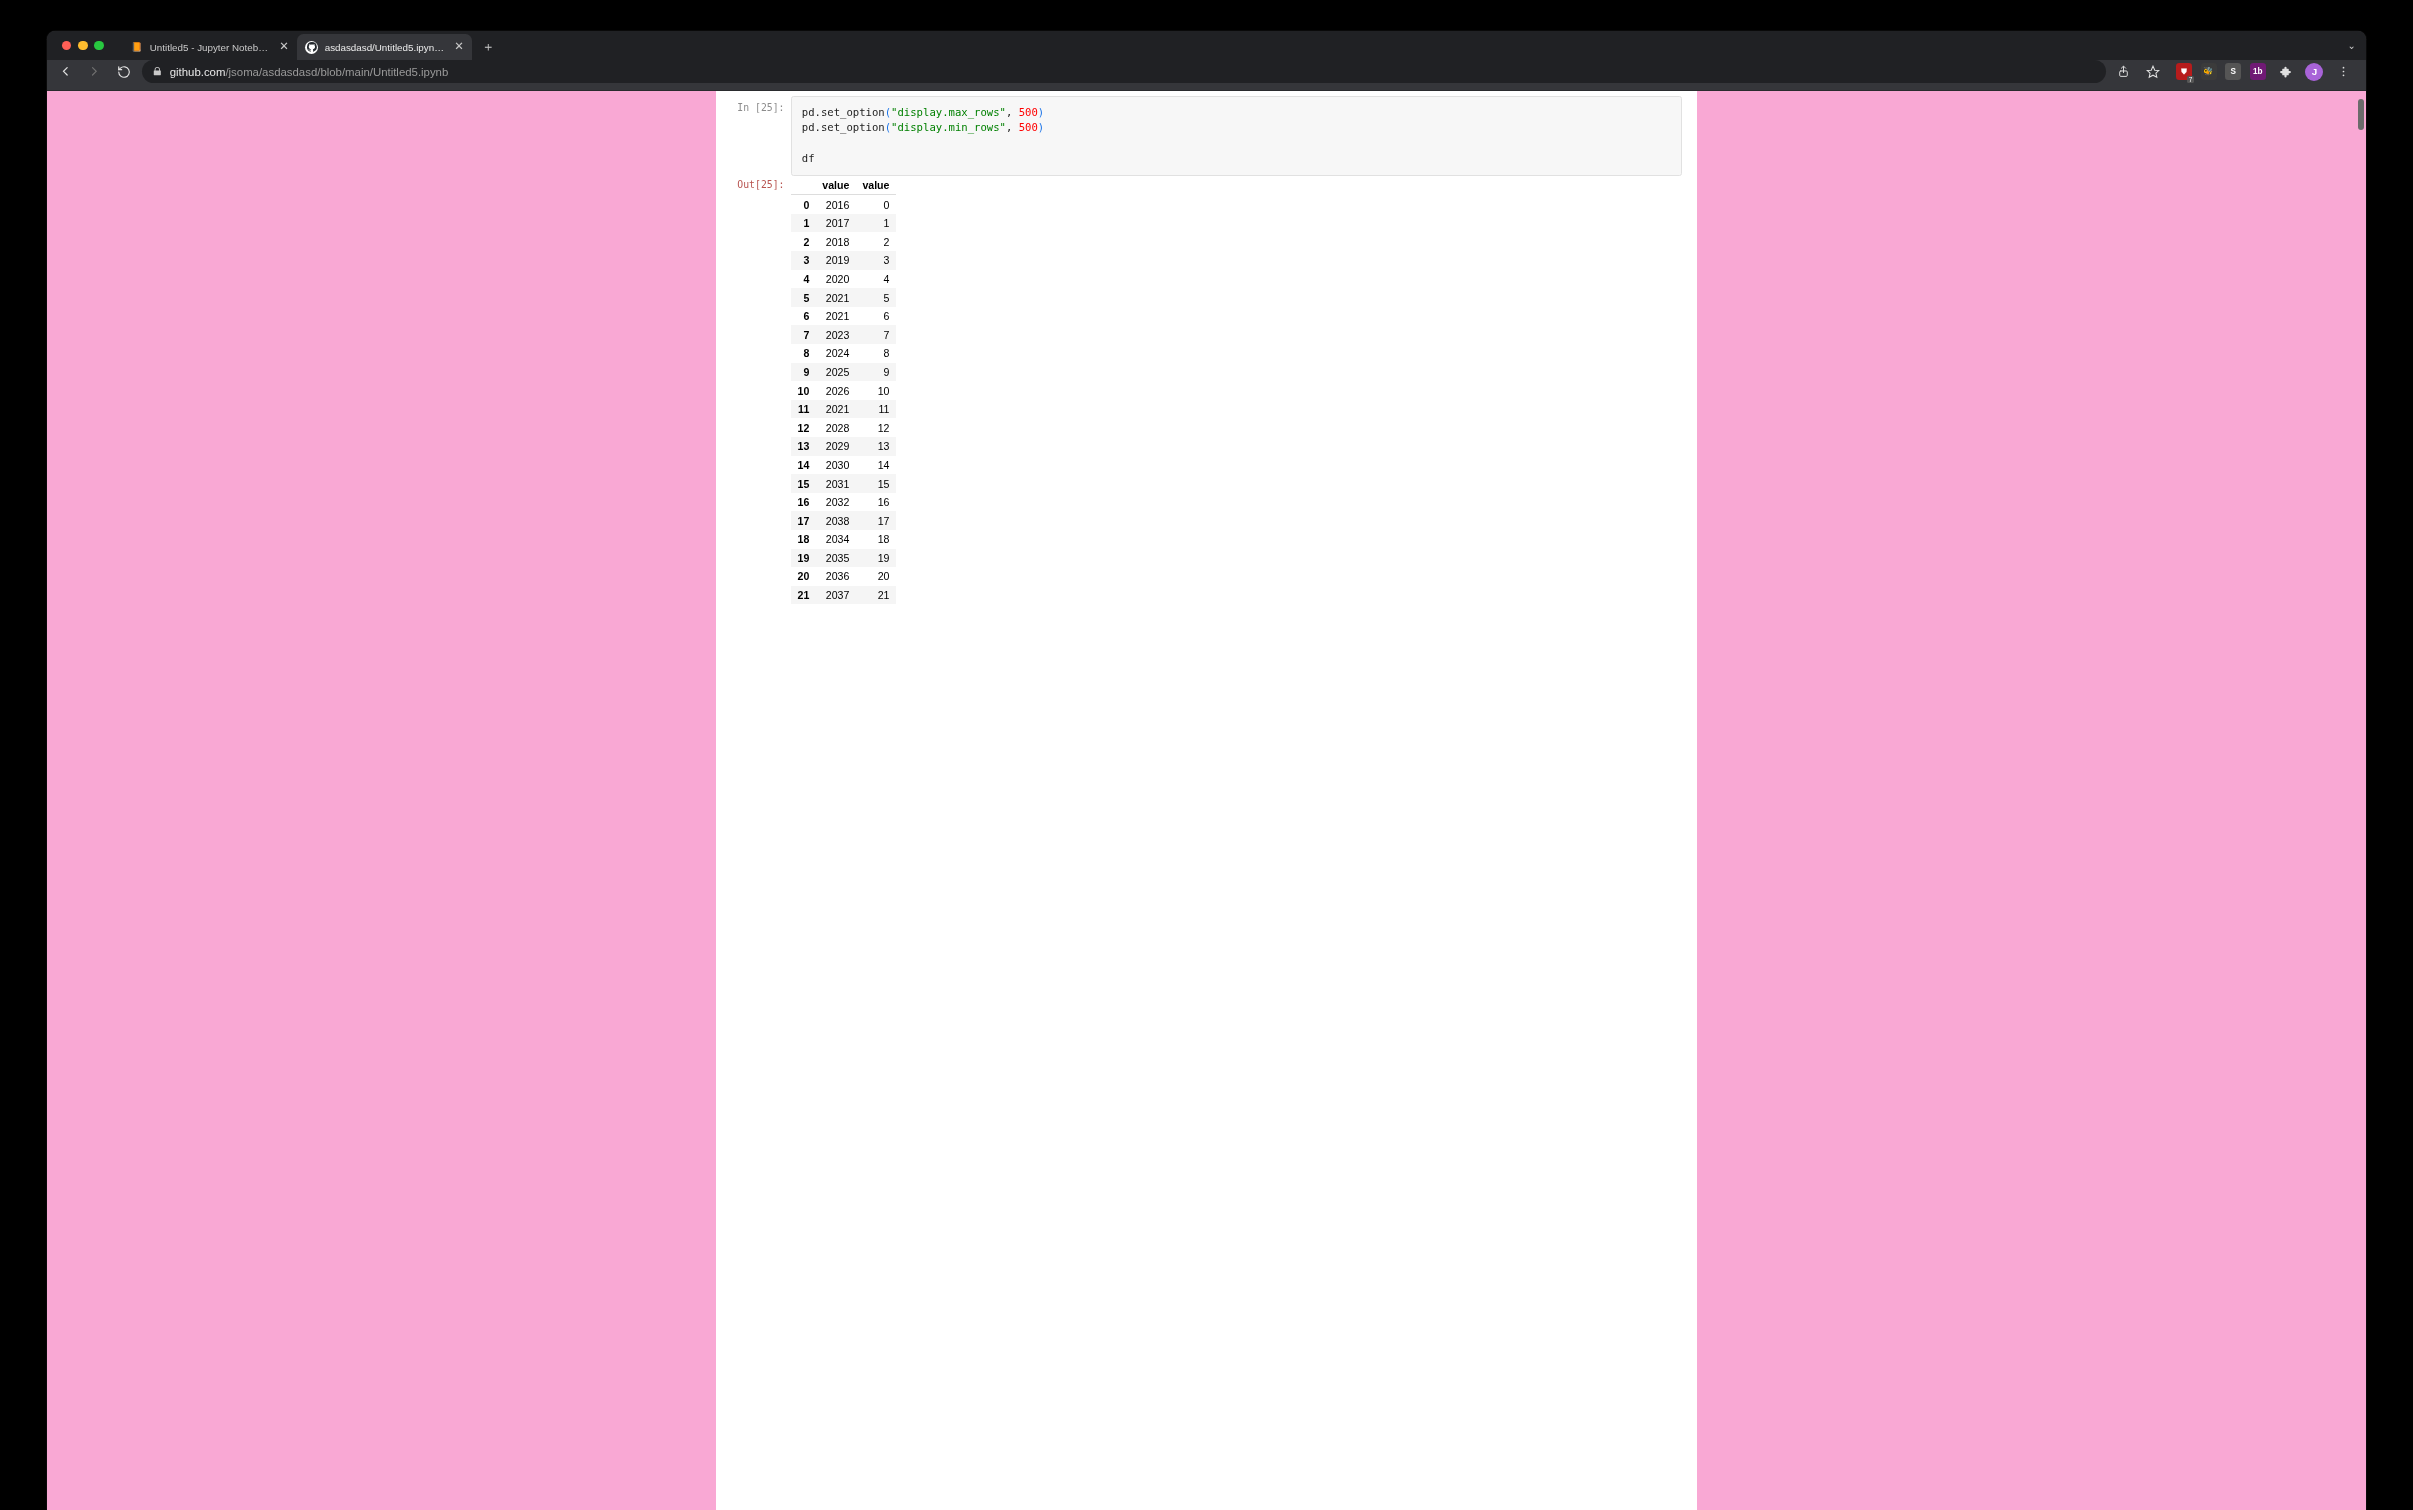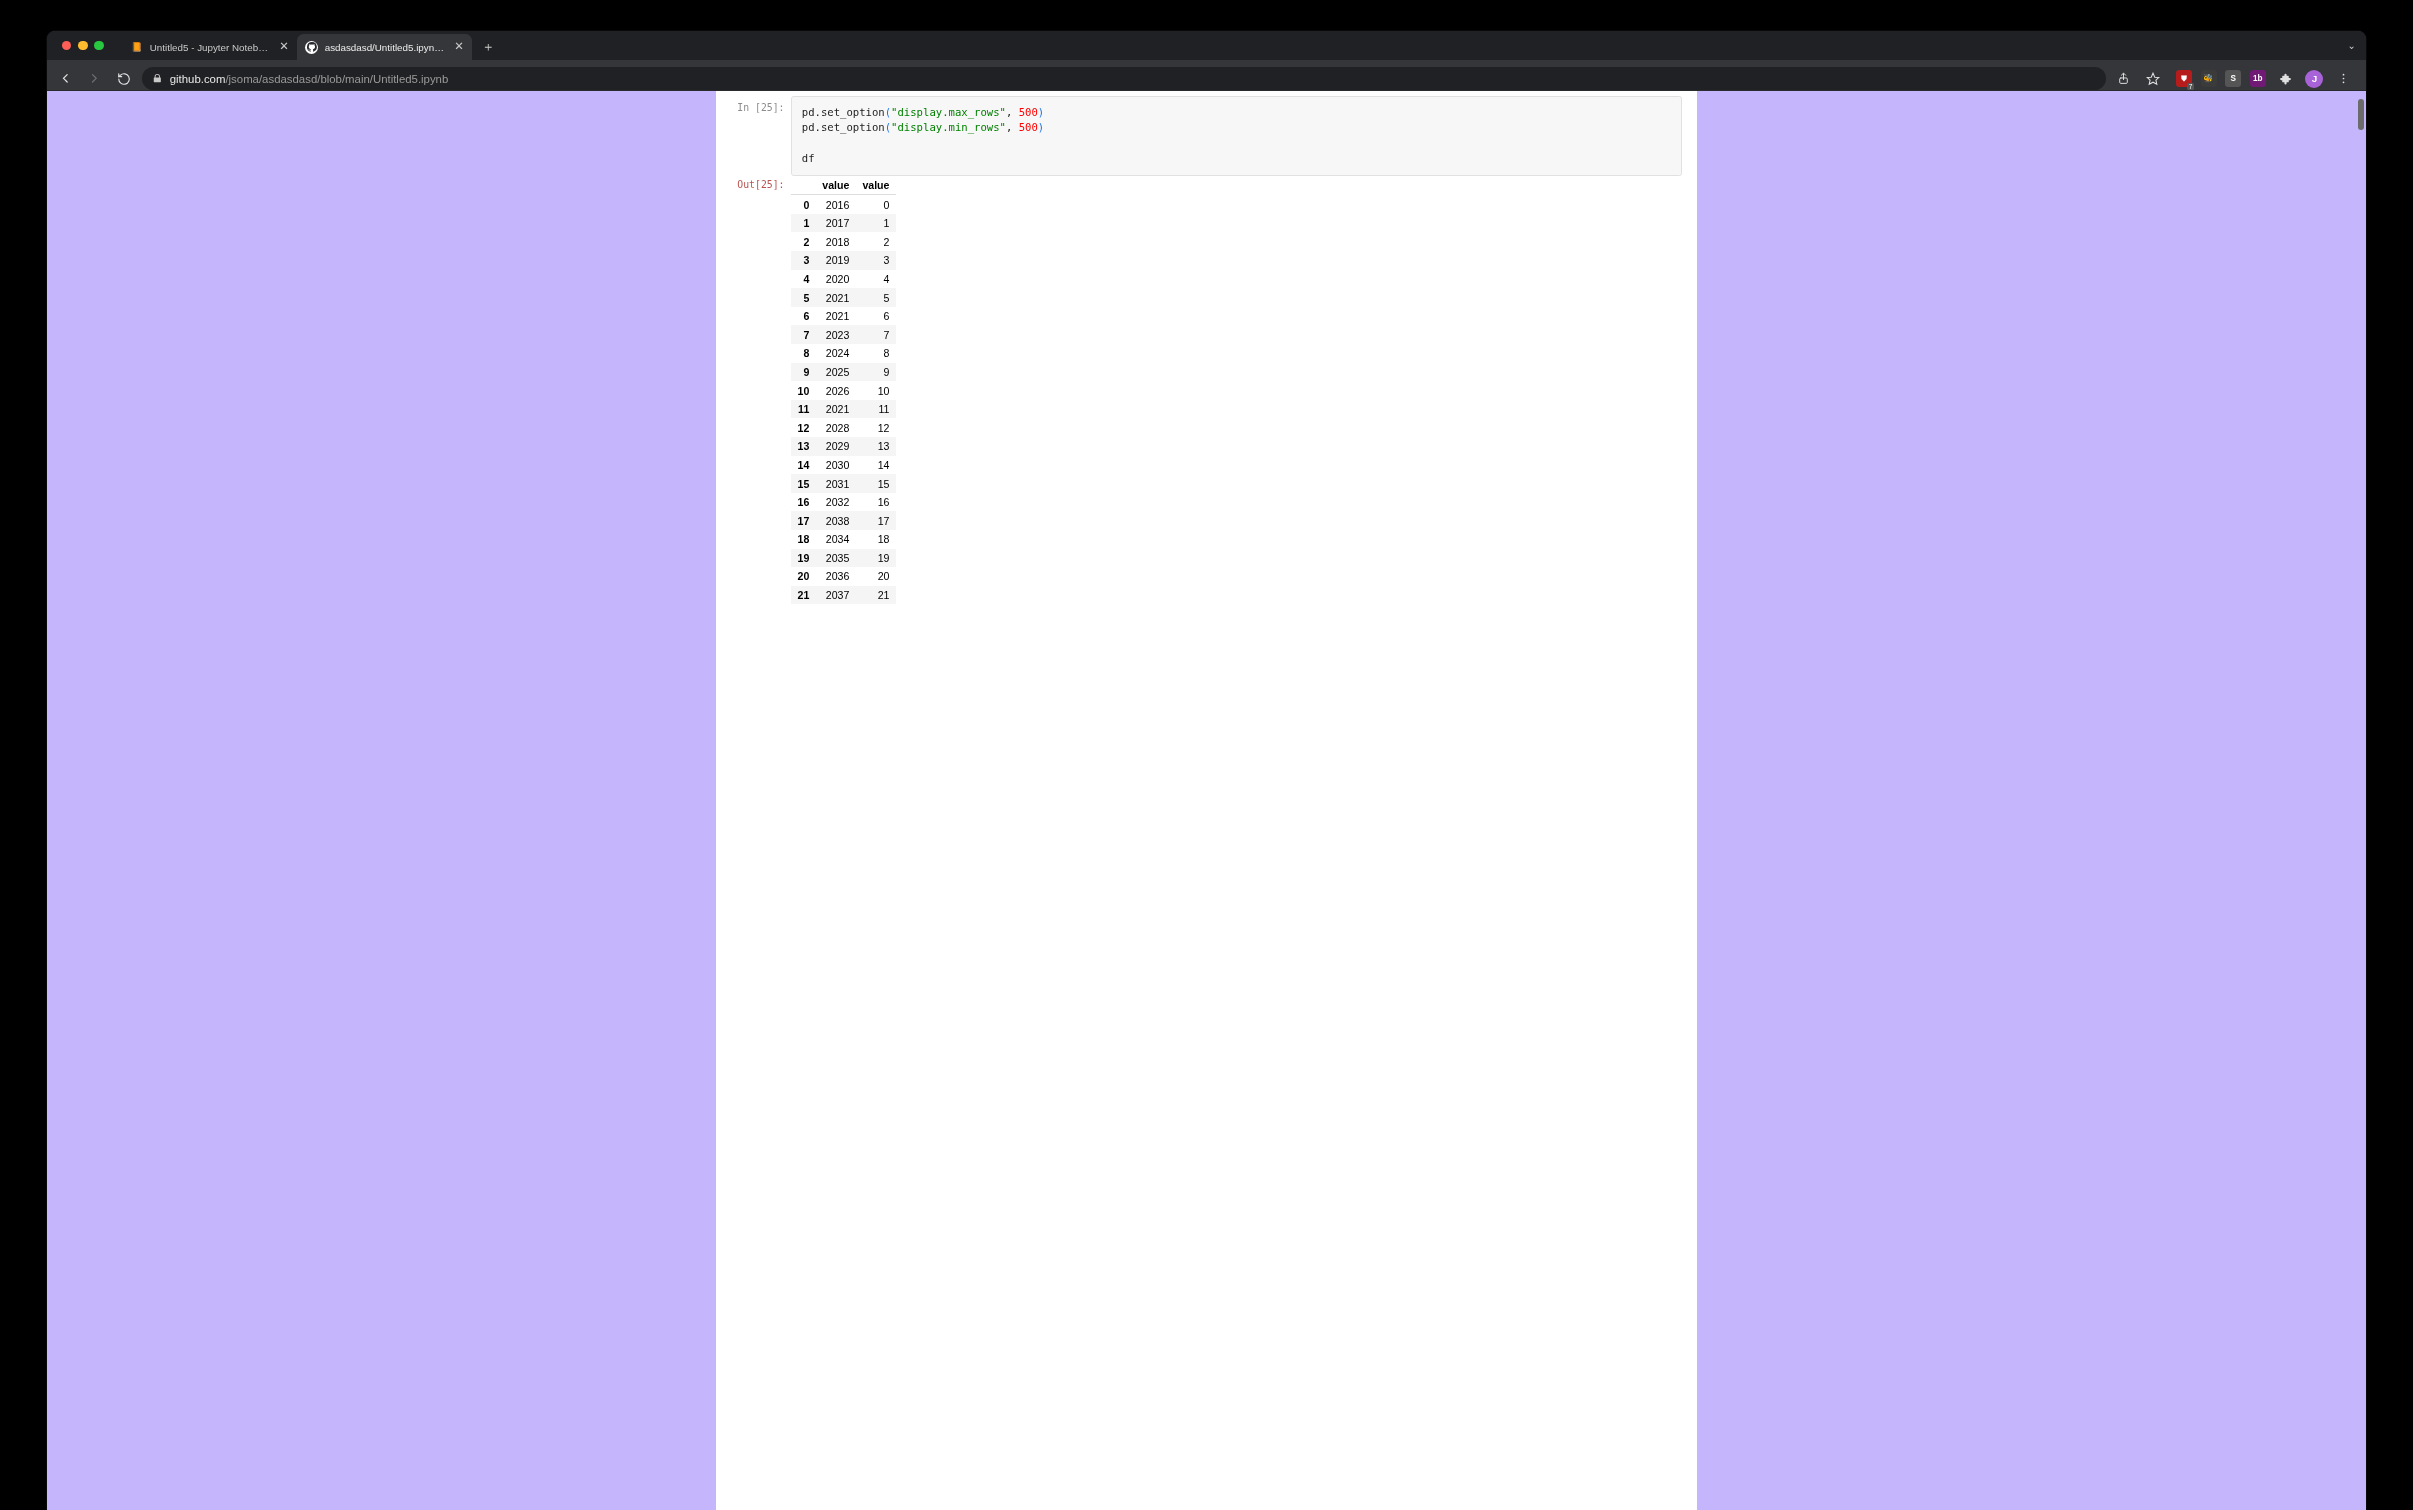--- a/index.html
+++ b/index.html
@@ -81,21 +81,21 @@
     width:29px;height:29px;
     display:flex;align-items:center;justify-content:center;
     font-size:9.8px;
   }
 
   
   .toolbar {
     height: 31px;
     background:#35363a;
     display:flex;
-    align-items:flex-end;
+    align-items:flex-start;
     padding:0 6.5px;
     gap:6.5px;
     border-bottom:0.8px solid #2a2b2e;
   }
   .tool-btn {
     width:23px;height:23px;
     display:flex;align-items:center;justify-content:center;
     color:#c9c9c9;
     border-radius:50%;
     font-size:14.7px;
@@ -127,21 +127,21 @@
   }
   .avatar {
     width:18px;height:18px;border-radius:50%;background:#a863d8;
     color:#fff;display:flex;align-items:center;justify-content:center;
     font-size:9.8px;font-weight:600;
   }
 
   
   .viewport {
     flex:1;
-    background:#c4b5fd;
+    background:#f9a8d4;
     display:flex;
     justify-content:center;
     overflow:auto;
     position:relative;
   }
   .page {
     width:981px;
     background:#fff;
     min-height:100%;
   }

